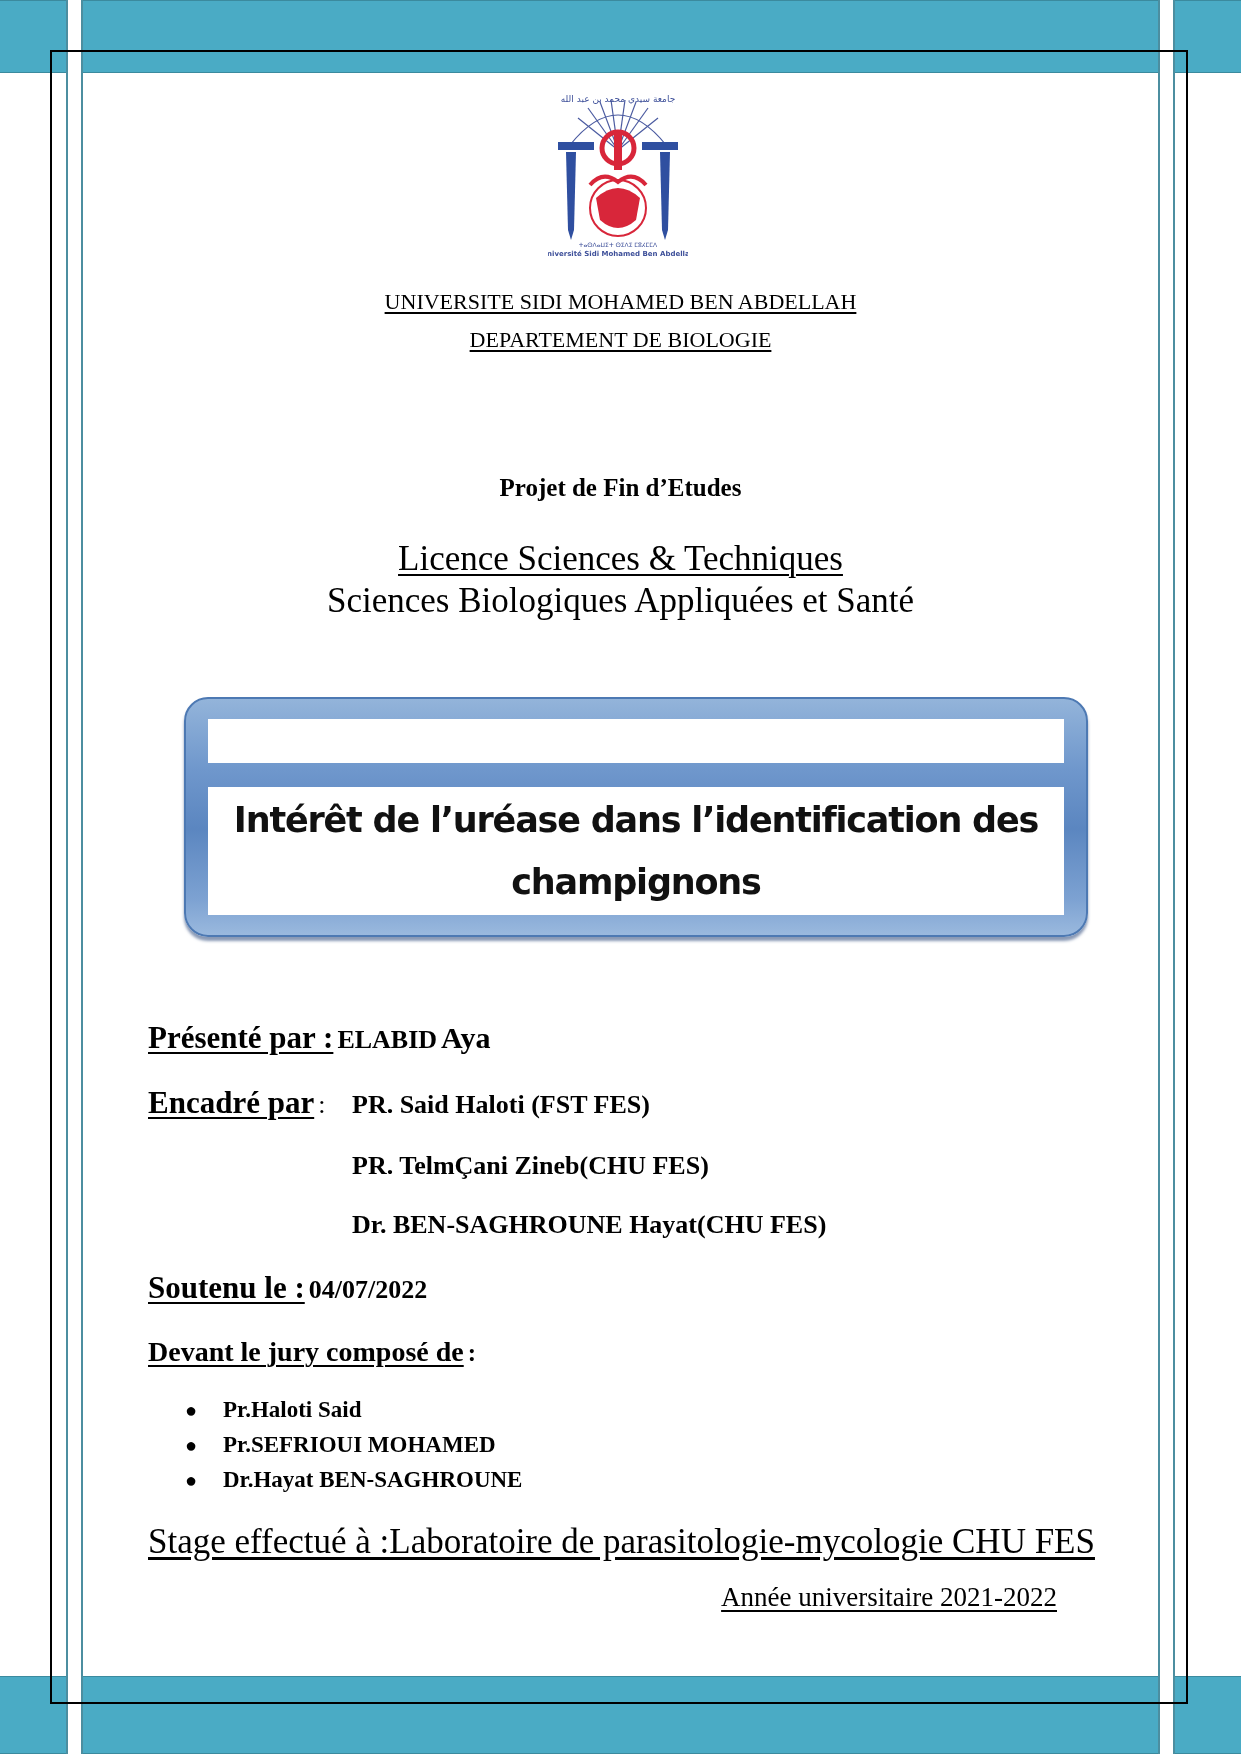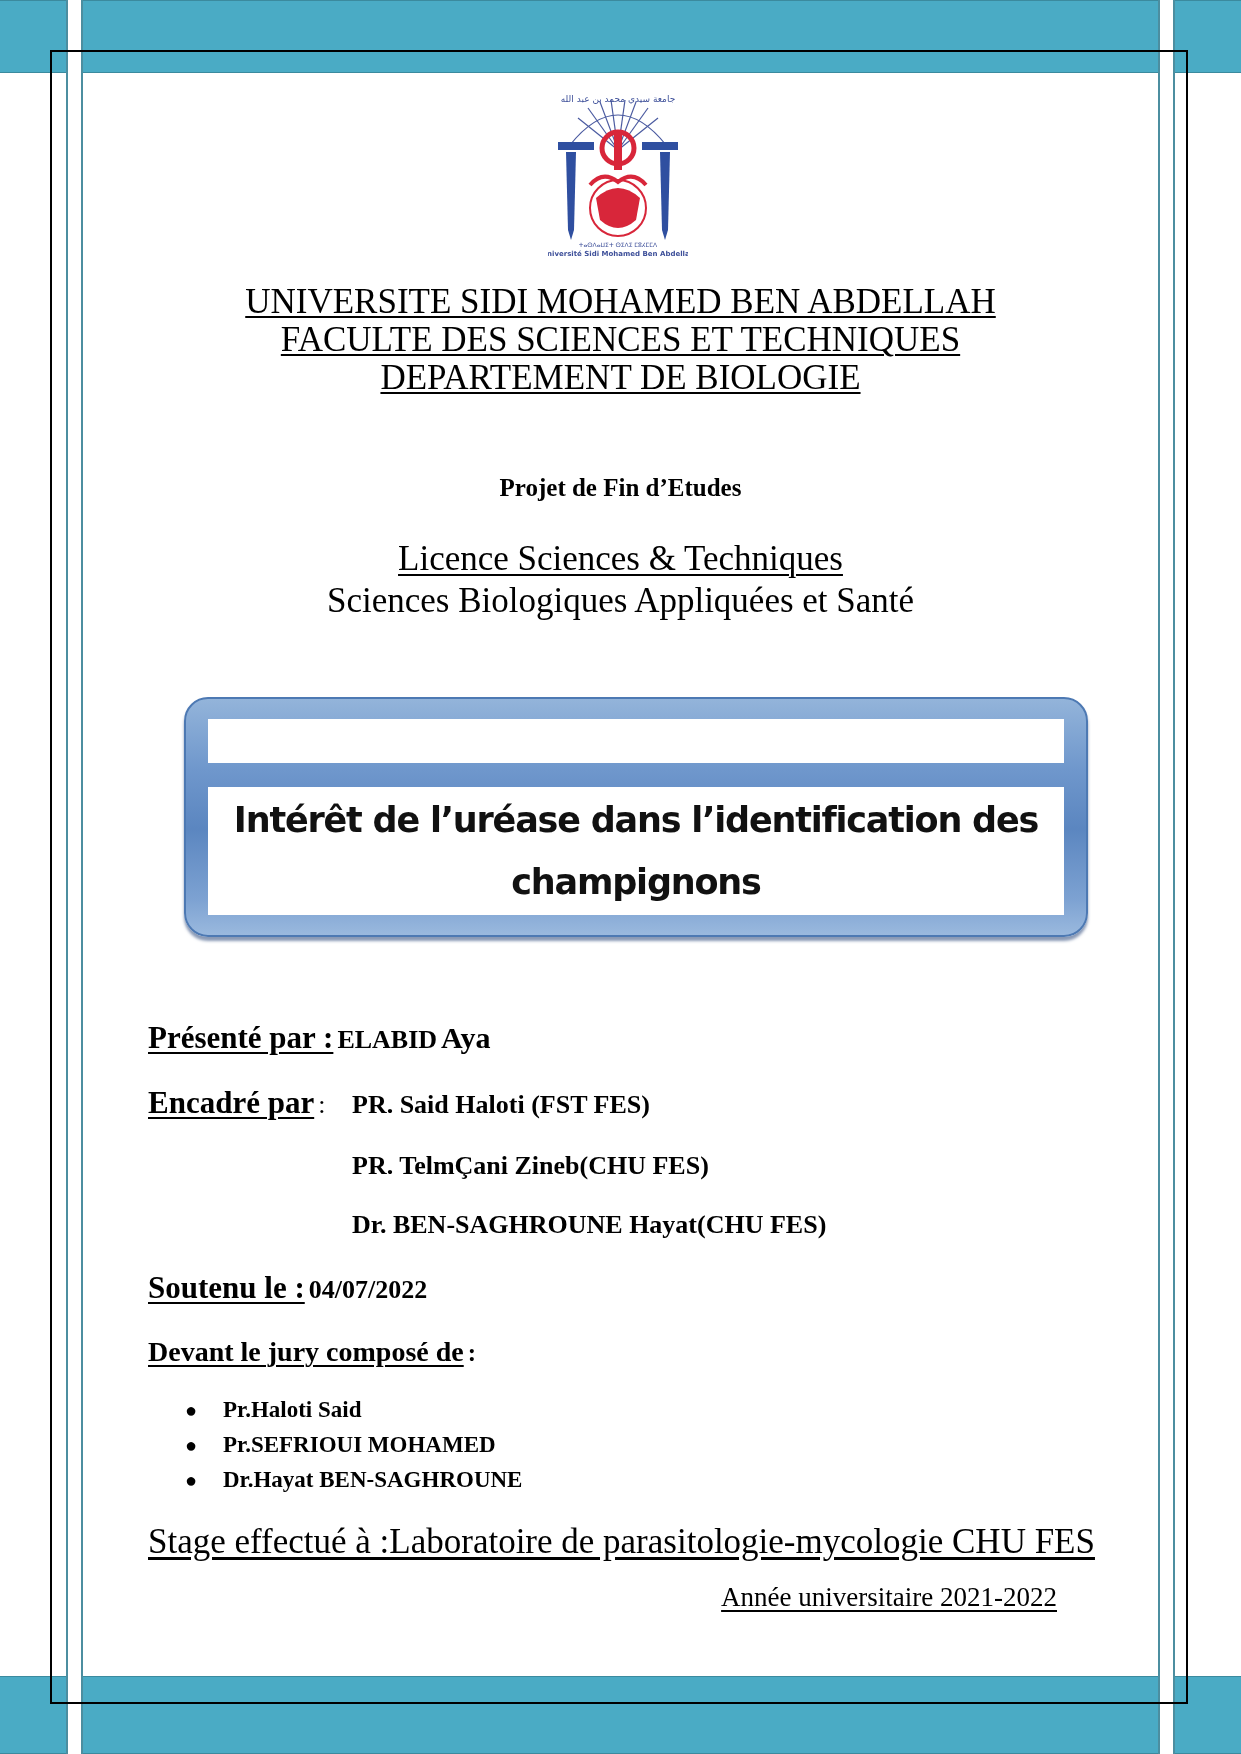--- a/index.html
+++ b/index.html
@@ -21,21 +21,21 @@
       border-left: 2px solid #4c8ea0; border-right: 2px solid #4c8ea0;
     }
     .frame {
       position: absolute; left: 50px; top: 50px; width: 1138px; height: 1654px;
       border: 2px solid #000; box-sizing: border-box;
     }
     
     .logo { position: absolute; left: 548px; top: 90px; width: 140px; height: 170px; }
     .center { position: absolute; left: 0; width: 1241px; text-align: center; }
     .uni {
-      top: 283px; font-size: 35px; line-height: 38px;
+      top: 283px; font-size: 22px; line-height: 38px;
     }
     .uni span { text-decoration: underline; text-decoration-thickness: 2px; text-underline-offset: 3px; }
     .pfe { top: 474px; font-size: 25px; font-weight: bold; }
     .lic { top: 538px; font-size: 35px; line-height: 42px; }
     .lic .u { text-decoration: underline; text-decoration-thickness: 2px; text-underline-offset: 4px; }
     
     .titlebox {
       position: absolute; left: 184px; top: 697px; width: 904px; height: 240px;
       border-radius: 24px; box-sizing: border-box;
       background: linear-gradient(to bottom, #93b4da 0%, #6f97cc 30%, #5b86c0 55%, #7da2d2 85%, #9ab9de 100%);
@@ -100,21 +100,20 @@
     <circle cx="70" cy="118" r="28" fill="#fff" stroke="#d8263a" stroke-width="2"></circle>
     <path d="M48 108 Q70 88 92 108 L88 130 Q70 146 52 130 Z" fill="#d8263a"></path>
     <path d="M42 95 Q55 80 70 92 Q85 80 98 95" fill="none" stroke="#d8263a" stroke-width="4"></path>
     <text x="70" y="157" font-size="6" text-anchor="middle" fill="#3d4f99" font-family="DejaVu Sans, sans-serif">ⵜⴰⵙⴷⴰⵡⵉⵜ ⵙⵉⴷⵉ ⵎⵓⵃⵎⵎⴷ</text>
     <text x="70" y="166" font-size="7" text-anchor="middle" fill="#3d4f99" font-family="DejaVu Sans, sans-serif" font-weight="bold">Université Sidi Mohamed Ben Abdellah</text>
   </svg>
 </div>
 
 <div class="center uni">
   <div><span>UNIVERSITE SIDI MOHAMED BEN ABDELLAH</span></div>
-  <div><span>FACULTE DES SCIENCES ET TECHNIQUES</span></div>
   <div><span>DEPARTEMENT DE BIOLOGIE</span></div>
 </div>
 
 <div class="center pfe">Projet de Fin d’Etudes</div>
 
 <div class="center lic">
   <div><span class="u">Licence Sciences &amp; Techniques</span></div>
   <div>Sciences Biologiques Appliquées et Santé</div>
 </div>
 

